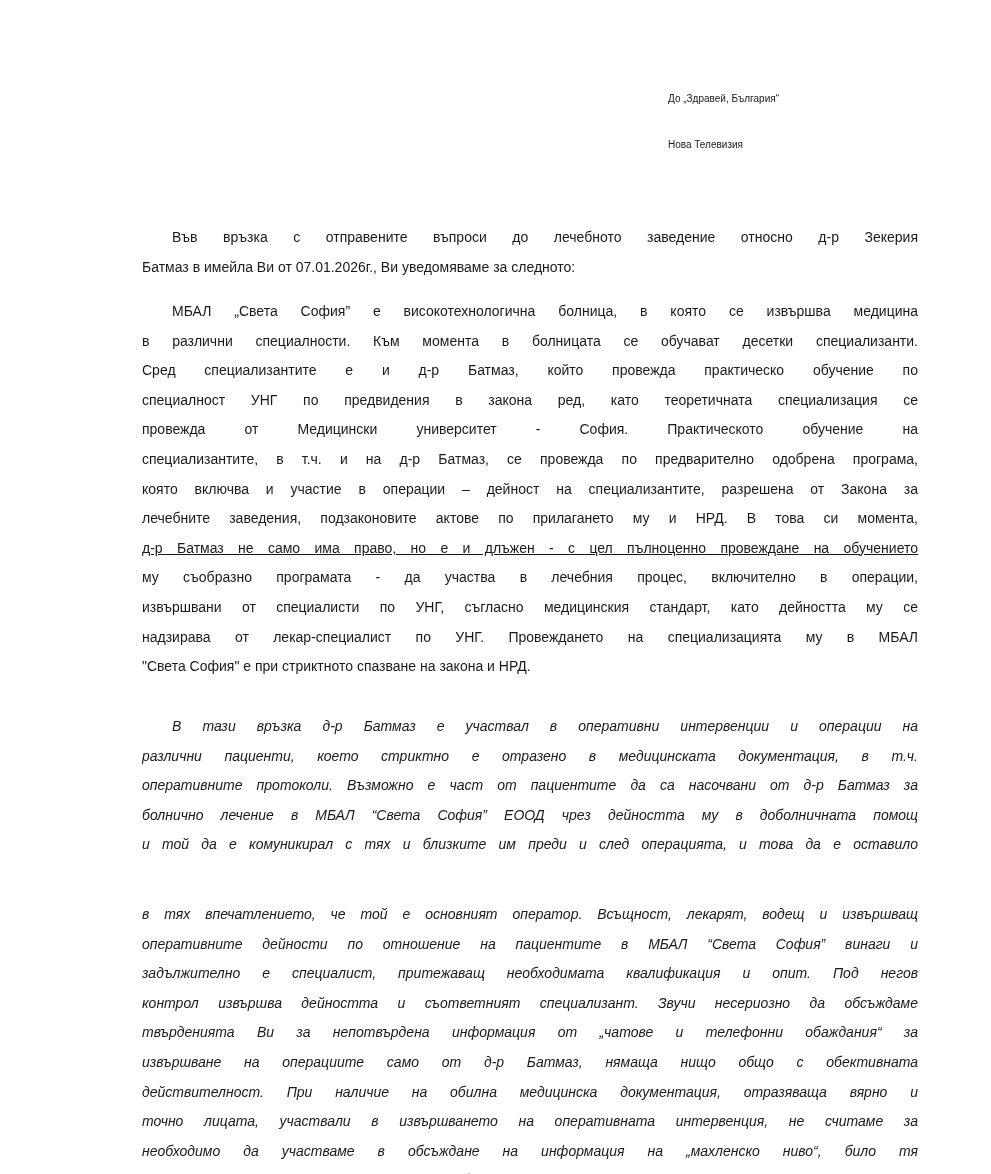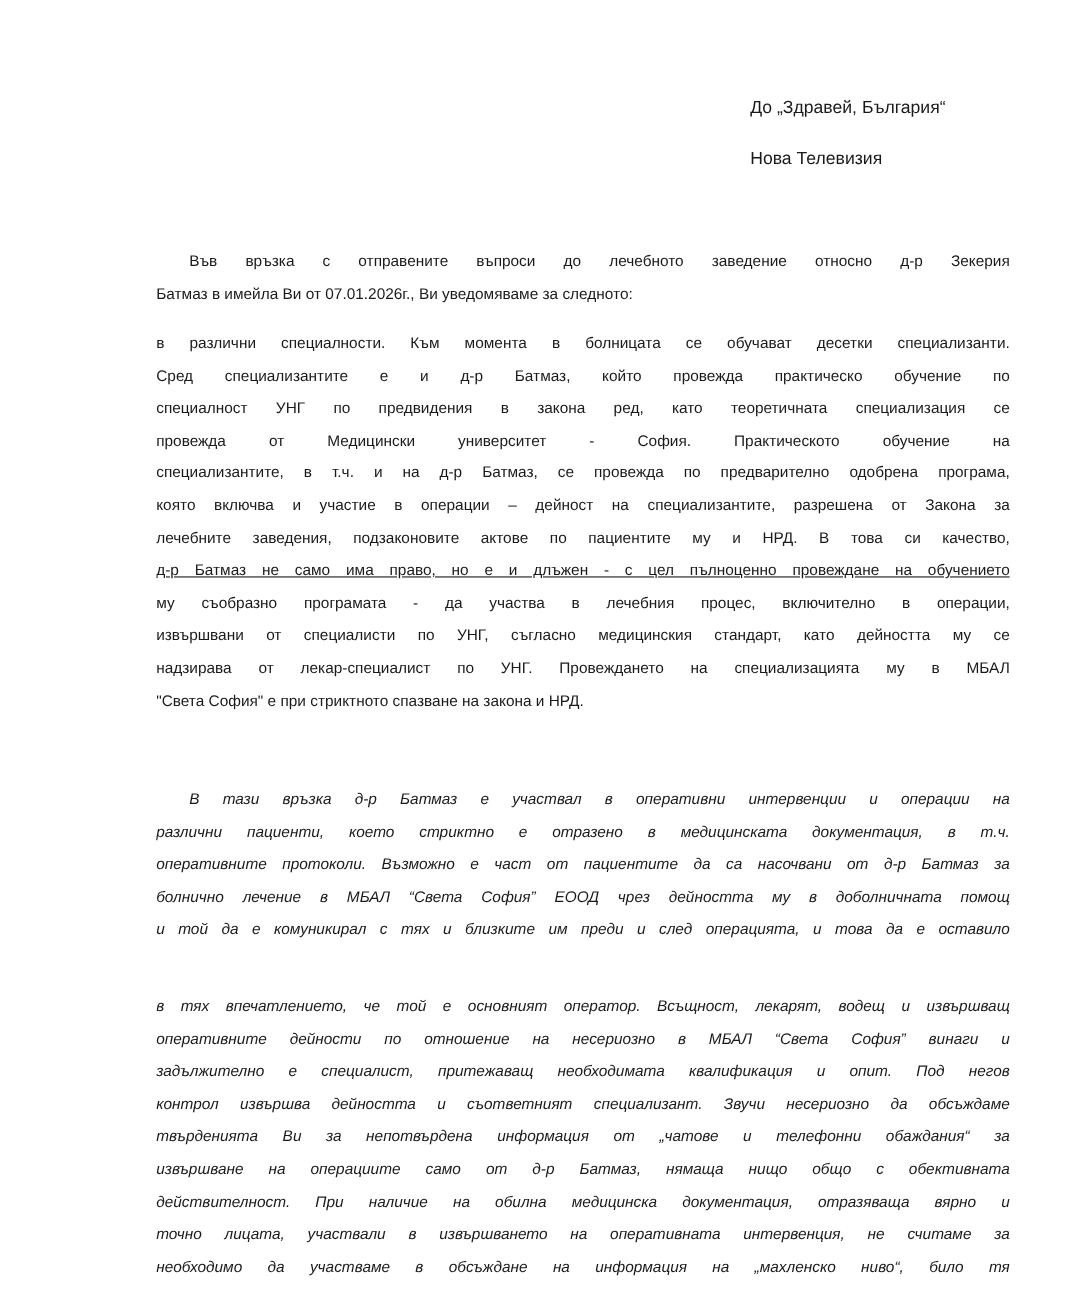--- a/index.html
+++ b/index.html
@@ -1,61 +1,62 @@
 <!DOCTYPE html>
 <html><head>
 <meta charset="utf-8">
 <style>
   html, body { margin: 0; padding: 0; background: #ffffff; }
   body { width: 991px; height: 1174px; overflow: hidden; position: relative;
          font-family: "Liberation Sans", "DejaVu Sans", sans-serif; color: #1a1a1a; }
   .page { position: absolute; left: 0; top: 0; width: 991px; height: 1174px; background: #fff; }
-  .addressee { position: absolute; left: 682px; font-size: 16px; line-height: 20px; white-space: nowrap; }
+  .addressee { position: absolute; left: 668px; font-size: 10px; line-height: 20px; white-space: nowrap; }
   .body-text { position: absolute; left: 142px; width: 776px; font-size: 14px; }
   .line { display: block; height: 29.6px; line-height: 29.6px; text-align: justify;
           text-align-last: justify; white-space: nowrap; overflow: visible; }
   .line.last { text-align-last: left; }
   .line.indent { padding-left: 30px; }
 </style>
 </head>
 <body>
 
 <div class="page">
 
   <div class="addressee" style="top:89px;">До „Здравей, България“</div>
   <div class="addressee" style="top:135px;">Нова Телевизия</div>
 
   <div class="body-text" style="top:223px;">
     <span class="line indent" style="white-space: normal; overflow: hidden; word-break: keep-all;">Във връзка с отправените въпроси до лечебното заведение относно д-р Зекерия</span>
     <span class="line last" style="white-space: normal; overflow: hidden; word-break: keep-all;">Батмаз в имейла Ви от 07.01.2026г., Ви уведомяваме за следното:</span>
   </div>
 
   <div class="body-text" style="top:297px;">
+    <span class="line indent" style="white-space: normal; overflow: hidden; word-break: keep-all;">МБАЛ „Света София” е високотехнологична болница, в която се извършва медицина</span>
     <span class="line" style="white-space: normal; overflow: hidden; word-break: keep-all;">в различни специалности. Към момента в болницата се обучават десетки специализанти.</span>
     <span class="line" style="white-space: normal; overflow: hidden; word-break: keep-all;">Сред специализантите е и д-р Батмаз, който провежда практическо обучение по</span>
     <span class="line" style="white-space: normal; overflow: hidden; word-break: keep-all;">специалност УНГ по предвидения в закона ред, като теоретичната специализация се</span>
     <span class="line" style="white-space: normal; overflow: hidden; word-break: keep-all;">провежда от Медицински университет - София. Практическото обучение на</span>
     <span class="line" style="white-space: normal; overflow: hidden; word-break: keep-all;">специализантите, в т.ч. и на д-р Батмаз, се провежда по предварително одобрена програма,</span>
     <span class="line" style="white-space: normal; overflow: hidden; word-break: keep-all;">която включва и участие в операции – дейност на специализантите, разрешена от Закона за</span>
-    <span class="line" style="white-space: normal; overflow: hidden; word-break: keep-all;">лечебните заведения, подзаконовите актове по пациентите му и НРД. В това си качество,</span>
+    <span class="line" style="white-space: normal; overflow: hidden; word-break: keep-all;">лечебните заведения, подзаконовите актове по прилагането му и НРД. В това си момента,</span>
     <span class="line" style="white-space: normal; overflow: hidden; word-break: keep-all; text-decoration: underline;">д-р Батмаз не само има право, но е и длъжен - с цел пълноценно провеждане на обучението</span>
     <span class="line" style="white-space: normal; overflow: hidden; word-break: keep-all;">му съобразно програмата - да участва в лечебния процес, включително в операции,</span>
     <span class="line" style="white-space: normal; overflow: hidden; word-break: keep-all;">извършвани от специалисти по УНГ, съгласно медицинския стандарт, като дейността му се</span>
     <span class="line" style="white-space: normal; overflow: hidden; word-break: keep-all;">надзирава от лекар-специалист по УНГ. Провеждането на специализацията му в МБАЛ</span>
     <span class="line last" style="white-space: normal; overflow: hidden; word-break: keep-all;">"Света София" е при стриктното спазване на закона и НРД.</span>
   </div>
 
   <div class="body-text" style="top:712px;font-style:italic;">
     <span class="line indent" style="white-space: normal; overflow: hidden; word-break: keep-all;">В тази връзка д-р Батмаз е участвал в оперативни интервенции и операции на</span>
     <span class="line" style="white-space: normal; overflow: hidden; word-break: keep-all;">различни пациенти, което стриктно е отразено в медицинската документация, в т.ч.</span>
     <span class="line" style="white-space: normal; overflow: hidden; word-break: keep-all;">оперативните протоколи. Възможно е част от пациентите да са насочвани от д-р Батмаз за</span>
     <span class="line" style="white-space: normal; overflow: hidden; word-break: keep-all;">болнично лечение в МБАЛ “Света София” ЕООД чрез дейността му в доболничната помощ</span>
     <span class="line" style="white-space: normal; overflow: hidden; word-break: keep-all;">и той да е комуникирал с тях и близките им преди и след операцията, и това да е оставило</span>
     <span class="line" style="white-space: normal; overflow: hidden; word-break: keep-all; margin-top: 40px;">в тях впечатлението, че той е основният оператор. Всъщност, лекарят, водещ и извършващ</span>
-    <span class="line" style="white-space: normal; overflow: hidden; word-break: keep-all;">оперативните дейности по отношение на несериозно в МБАЛ “Света София” винаги и</span>
+    <span class="line" style="white-space: normal; overflow: hidden; word-break: keep-all;">оперативните дейности по отношение на пациентите в МБАЛ “Света София” винаги и</span>
     <span class="line" style="white-space: normal; overflow: hidden; word-break: keep-all;">задължително е специалист, притежаващ необходимата квалификация и опит. Под негов</span>
     <span class="line" style="white-space: normal; overflow: hidden; word-break: keep-all;">контрол извършва дейността и съответният специализант. Звучи несериозно да обсъждаме</span>
     <span class="line" style="white-space: normal; overflow: hidden; word-break: keep-all;">твърденията Ви за непотвърдена информация от „чатове и телефонни обаждания“ за</span>
     <span class="line" style="white-space: normal; overflow: hidden; word-break: keep-all;">извършване на операциите само от д-р Батмаз, нямаща нищо общо с обективната</span>
     <span class="line" style="white-space: normal; overflow: hidden; word-break: keep-all;">действителност. При наличие на обилна медицинска документация, отразяваща вярно и</span>
     <span class="line" style="white-space: normal; overflow: hidden; word-break: keep-all;">точно лицата, участвали в извършването на оперативната интервенция, не считаме за</span>
     <span class="line" style="white-space: normal; overflow: hidden; word-break: keep-all;">необходимо да участваме в обсъждане на информация на „махленско ниво“, било тя</span>
     <span class="line" style="white-space: normal; overflow: hidden; word-break: keep-all;">получена по „чатове, телефонни обаждания“ или по друг начин. Проследяването на</span>
   </div>
 

